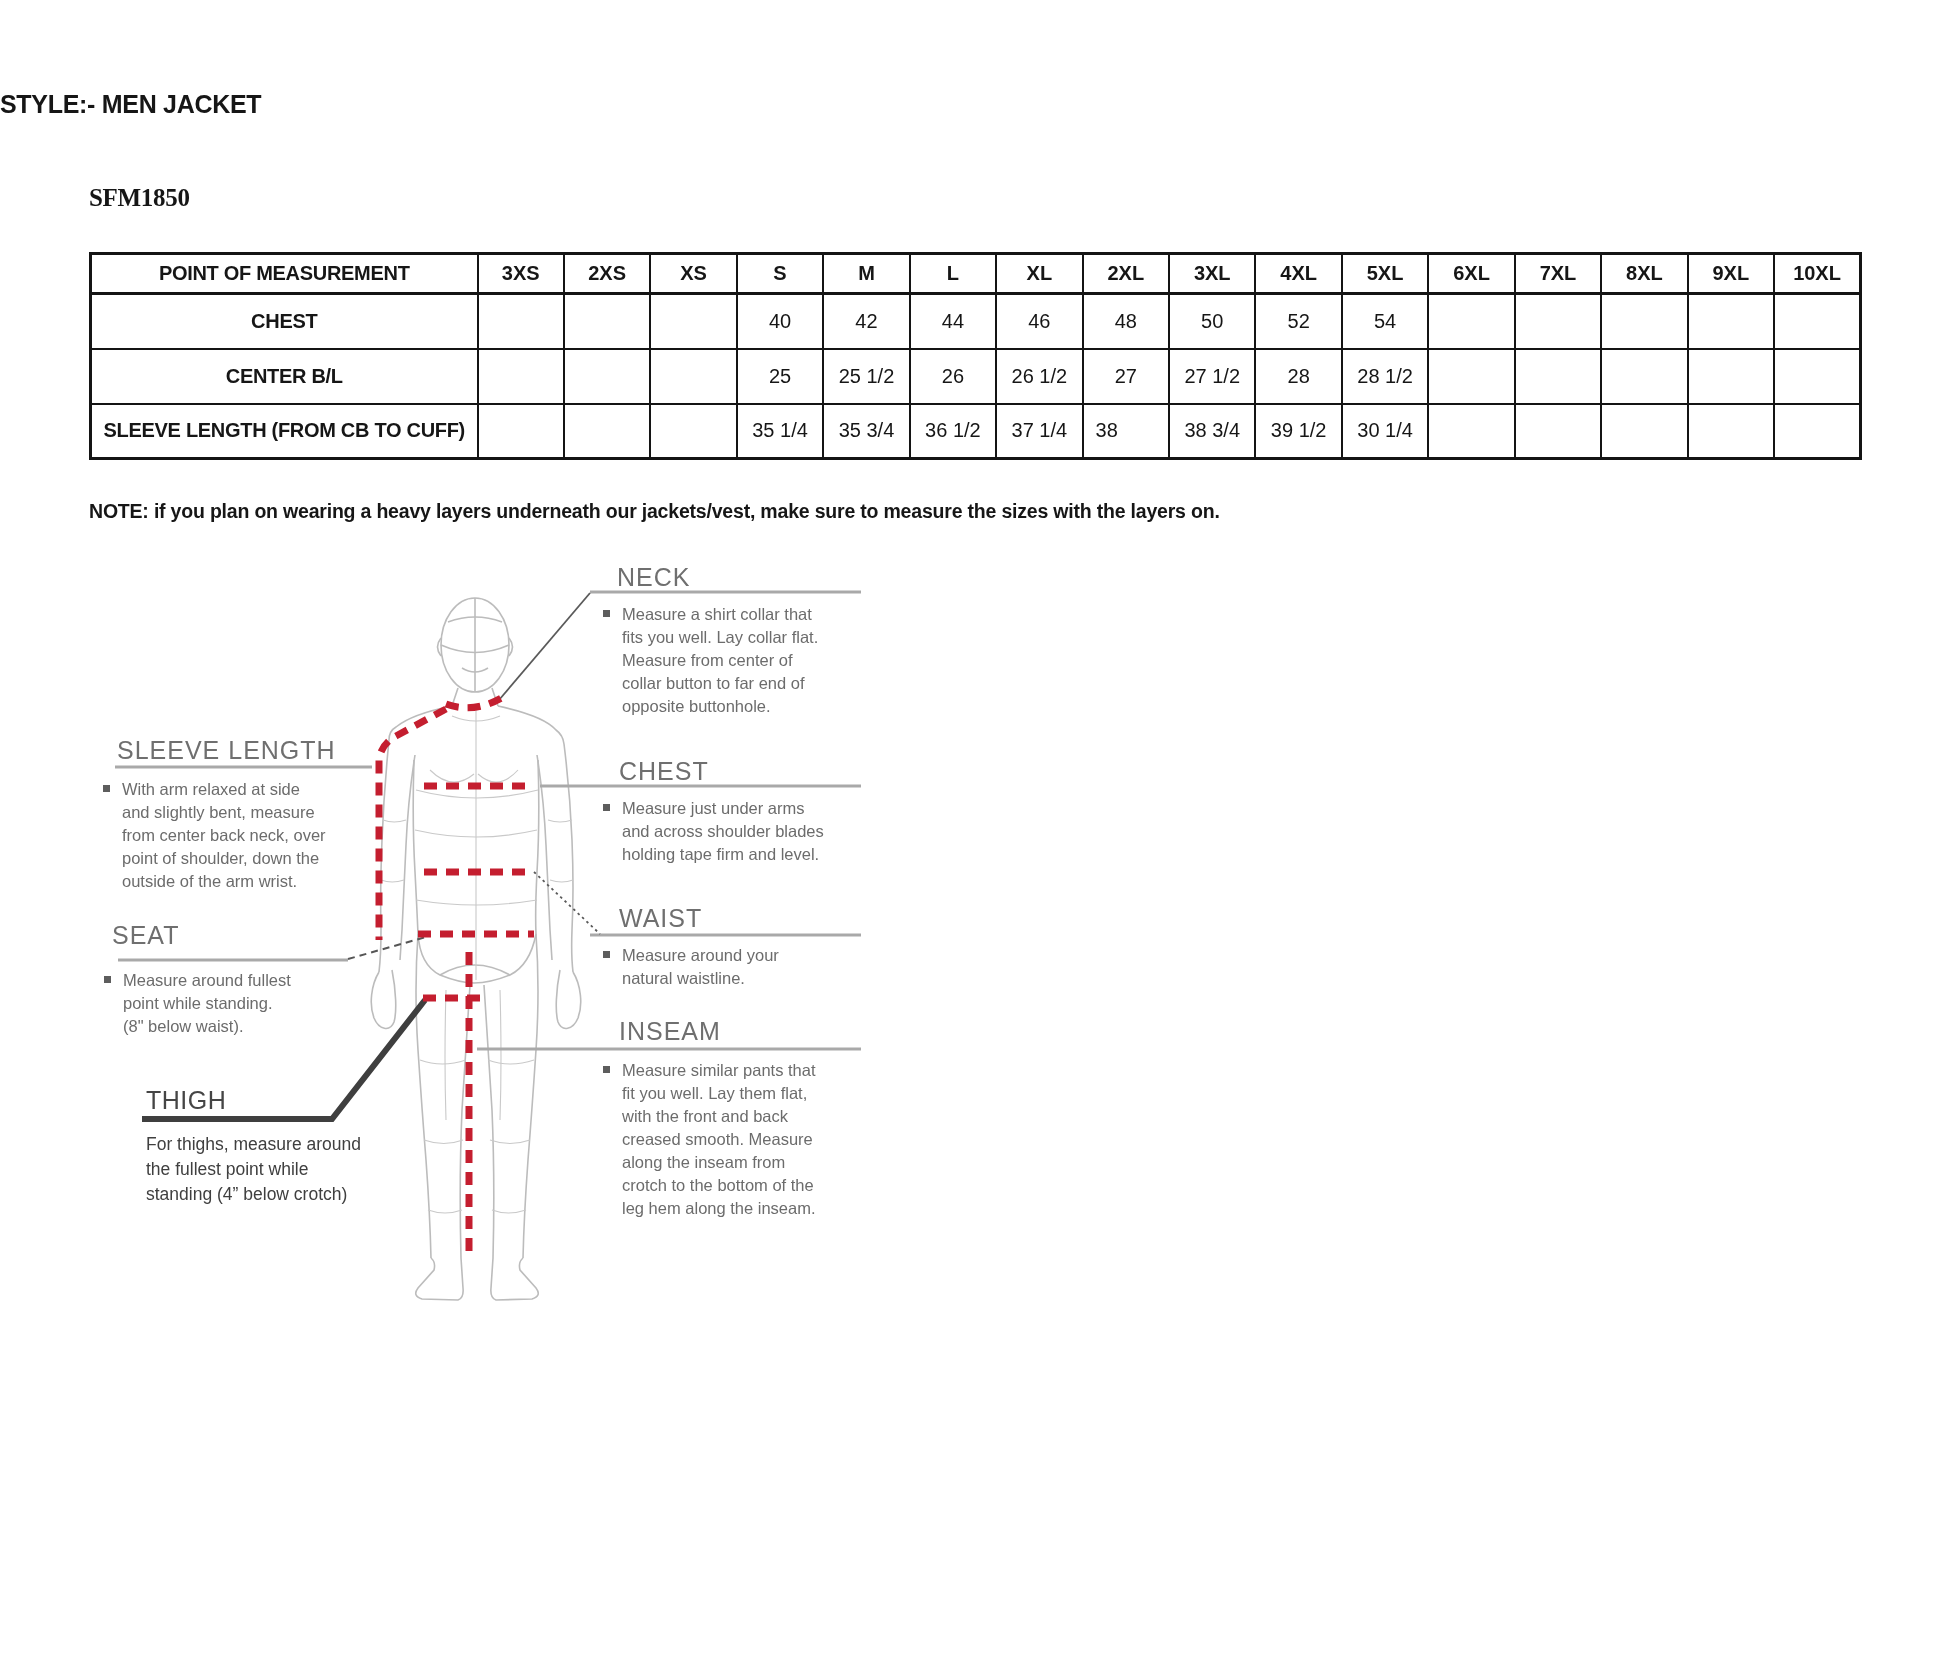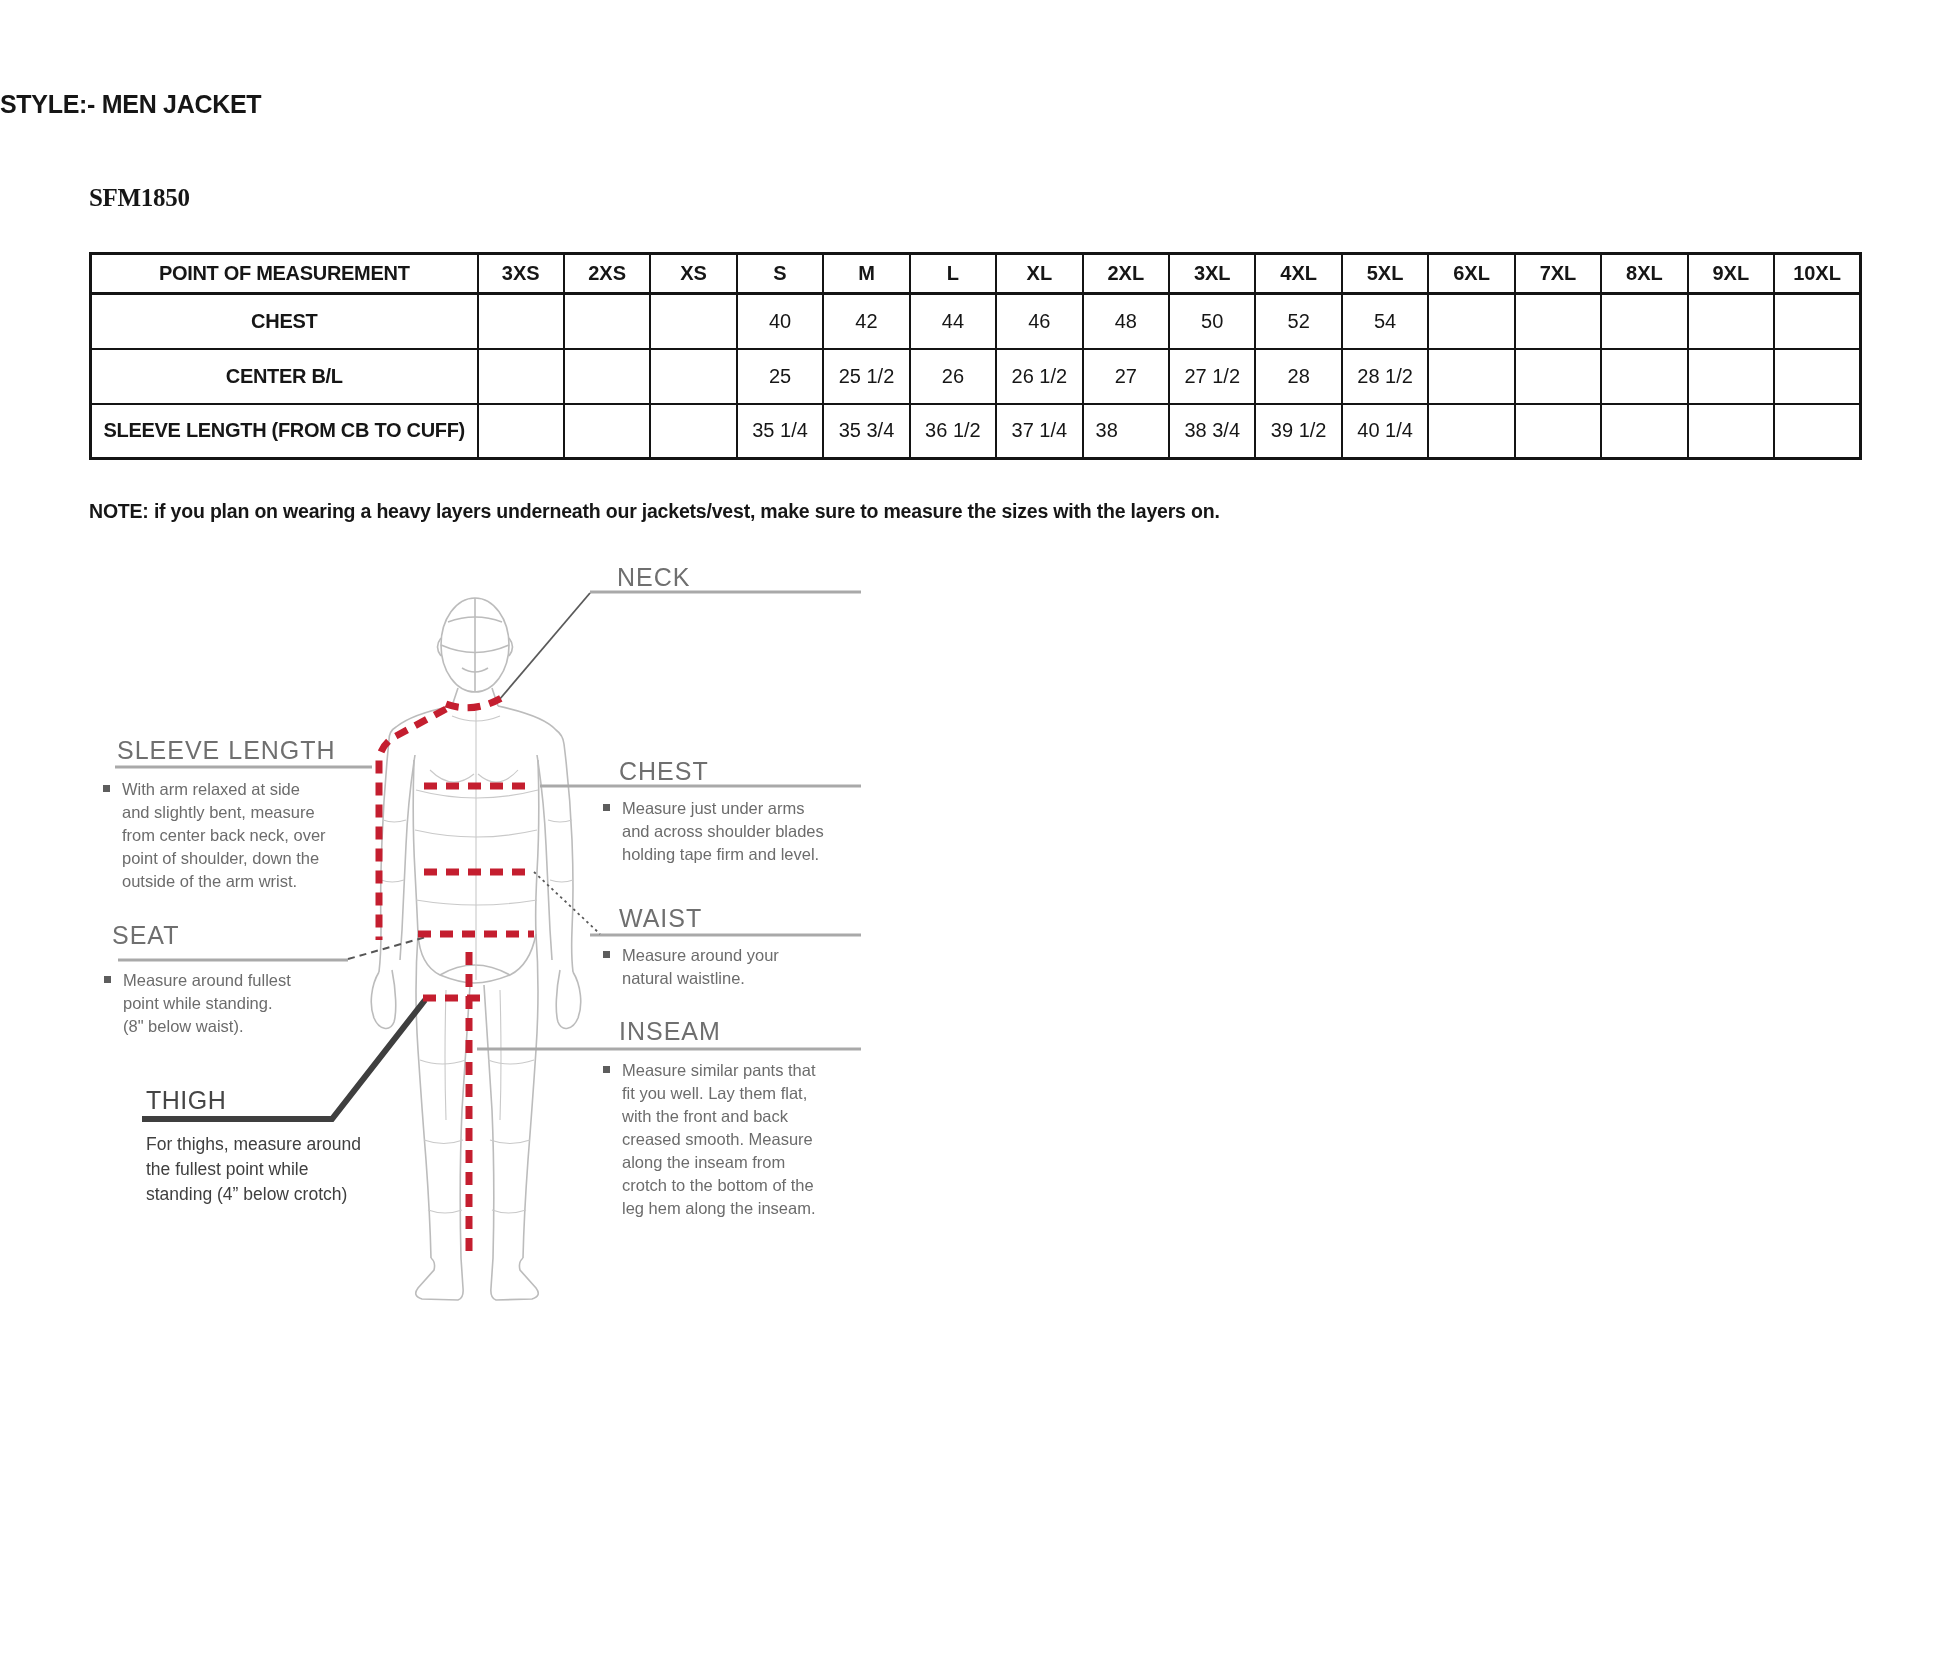--- a/index.html
+++ b/index.html
@@ -130,21 +130,21 @@
           <td></td>
           <td></td>
           <td></td>
           <td>35 1/4</td>
           <td>35 3/4</td>
           <td>36 1/2</td>
           <td>37 1/4</td>
           <td>38</td>
           <td>38 3/4</td>
           <td>39 1/2</td>
-          <td>40 1/4</td>
+          <td>30 1/4</td>
           <td></td>
           <td></td>
           <td></td>
           <td></td>
           <td></td>
         </tr>
       </tbody>
   </table>
 
   <div class="note">NOTE: if you plan on wearing a heavy layers underneath our jackets/vest, make sure to measure the sizes with the layers on.</div>
@@ -222,20 +222,25 @@
         <path d="M446,709 L396,736 Q381,744 379,760 L379,940"></path>
         <path d="M424,786 H534"></path>
         <path d="M424,872 H534"></path>
         <path d="M418,934 H534"></path>
         <path d="M423,998 H488"></path>
         <path d="M469,952 V1253"></path>
       </g>
     </svg>
 
     <div class="dlabel" style="left:617px;top:563px">NECK</div>
+    <div class="ddesc" style="left:622px;top:603px;width:270px"><span class="sq"></span><span>Measure a shirt collar that
+fits you well. Lay collar flat.
+Measure from center of
+collar button to far end of
+opposite buttonhole.</span></div>
 
     <div class="dlabel" style="left:619px;top:757px">CHEST</div>
     <div class="ddesc" style="left:622px;top:797px;width:280px"><span class="sq"></span><span>Measure just under arms
 and across shoulder blades
 holding tape firm and level.</span></div>
 
     <div class="dlabel" style="left:619px;top:904px">WAIST</div>
     <div class="ddesc" style="left:622px;top:944px;width:260px"><span class="sq"></span><span>Measure around your
 natural waistline.</span></div>
 

